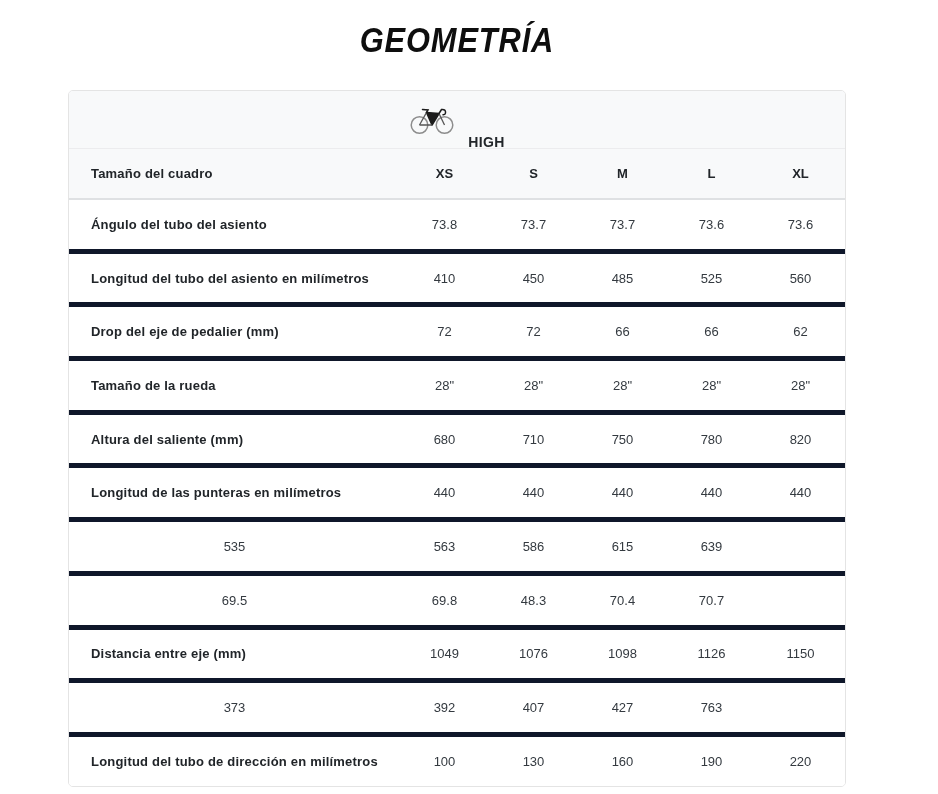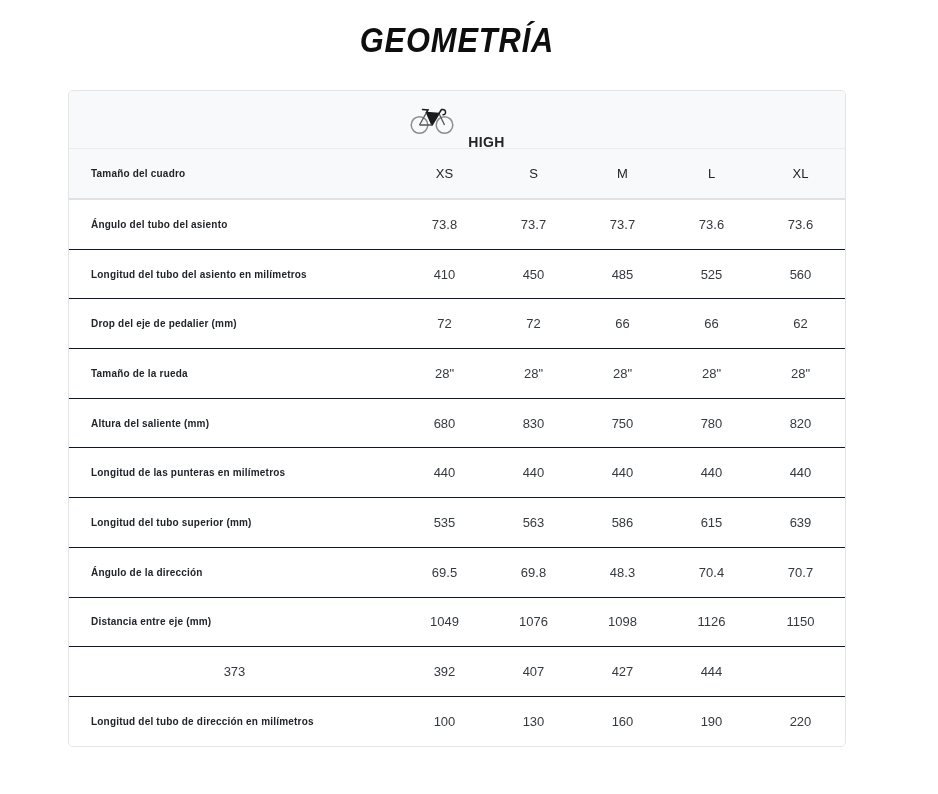--- a/index.html
+++ b/index.html
@@ -67,38 +67,38 @@
     grid-template-columns: 1fr 89px 89px 89px 89px 89px;
     align-items: center;
   }
   .size-header {
     height: 49px;
     background: #f8f9fa;
     border-bottom: 2px solid #dfe1e3;
   }
   .cell-label {
     padding-left: 22px;
-    font-size: 10px;
+    font-size: 13px;
     font-weight: bold;
     color: #212529;
     letter-spacing: 0.2px;
   }
   .cell-value {
     text-align: center;
     font-size: 13px;
     color: #343a40;
   }
   .size-header .cell-value {
-    font-weight: normal;
+    font-weight: bold;
     color: #212529;
   }
   .data-row {
     height: 48.7px;
     background: #ffffff;
-    border-bottom: 1px solid #0f172a;
+    border-bottom: 5px solid #0f172a;
   }
   .data-row:last-child {
     border-bottom: none;
   }
 </style>
 </head>
 <body>
 
 <div class="page">
 
@@ -162,63 +162,61 @@
           <div class="cell-label">Tamaño de la rueda</div>
           <div class="cell-value">28"</div>
           <div class="cell-value">28"</div>
           <div class="cell-value">28"</div>
           <div class="cell-value">28"</div>
           <div class="cell-value">28"</div>
         </div>
         <div class="grid-row data-row">
           <div class="cell-label">Altura del saliente (mm)</div>
           <div class="cell-value">680</div>
-          <div class="cell-value">830</div>
+          <div class="cell-value">710</div>
           <div class="cell-value">750</div>
           <div class="cell-value">780</div>
           <div class="cell-value">820</div>
         </div>
         <div class="grid-row data-row">
           <div class="cell-label">Longitud de las punteras en milímetros</div>
           <div class="cell-value">440</div>
           <div class="cell-value">440</div>
           <div class="cell-value">440</div>
           <div class="cell-value">440</div>
           <div class="cell-value">440</div>
         </div>
         <div class="grid-row data-row">
-          <div class="cell-label">Longitud del tubo superior (mm)</div>
           <div class="cell-value">535</div>
           <div class="cell-value">563</div>
           <div class="cell-value">586</div>
           <div class="cell-value">615</div>
           <div class="cell-value">639</div>
         </div>
         <div class="grid-row data-row">
-          <div class="cell-label">Ángulo de la dirección</div>
           <div class="cell-value">69.5</div>
           <div class="cell-value">69.8</div>
           <div class="cell-value">48.3</div>
           <div class="cell-value">70.4</div>
           <div class="cell-value">70.7</div>
         </div>
         <div class="grid-row data-row">
           <div class="cell-label">Distancia entre eje (mm)</div>
           <div class="cell-value">1049</div>
           <div class="cell-value">1076</div>
           <div class="cell-value">1098</div>
           <div class="cell-value">1126</div>
           <div class="cell-value">1150</div>
         </div>
         <div class="grid-row data-row">
           <div class="cell-value">373</div>
           <div class="cell-value">392</div>
           <div class="cell-value">407</div>
           <div class="cell-value">427</div>
-          <div class="cell-value">444</div>
+          <div class="cell-value">763</div>
         </div>
         <div class="grid-row data-row">
           <div class="cell-label">Longitud del tubo de dirección en milímetros</div>
           <div class="cell-value">100</div>
           <div class="cell-value">130</div>
           <div class="cell-value">160</div>
           <div class="cell-value">190</div>
           <div class="cell-value">220</div>
         </div>
       </div>

